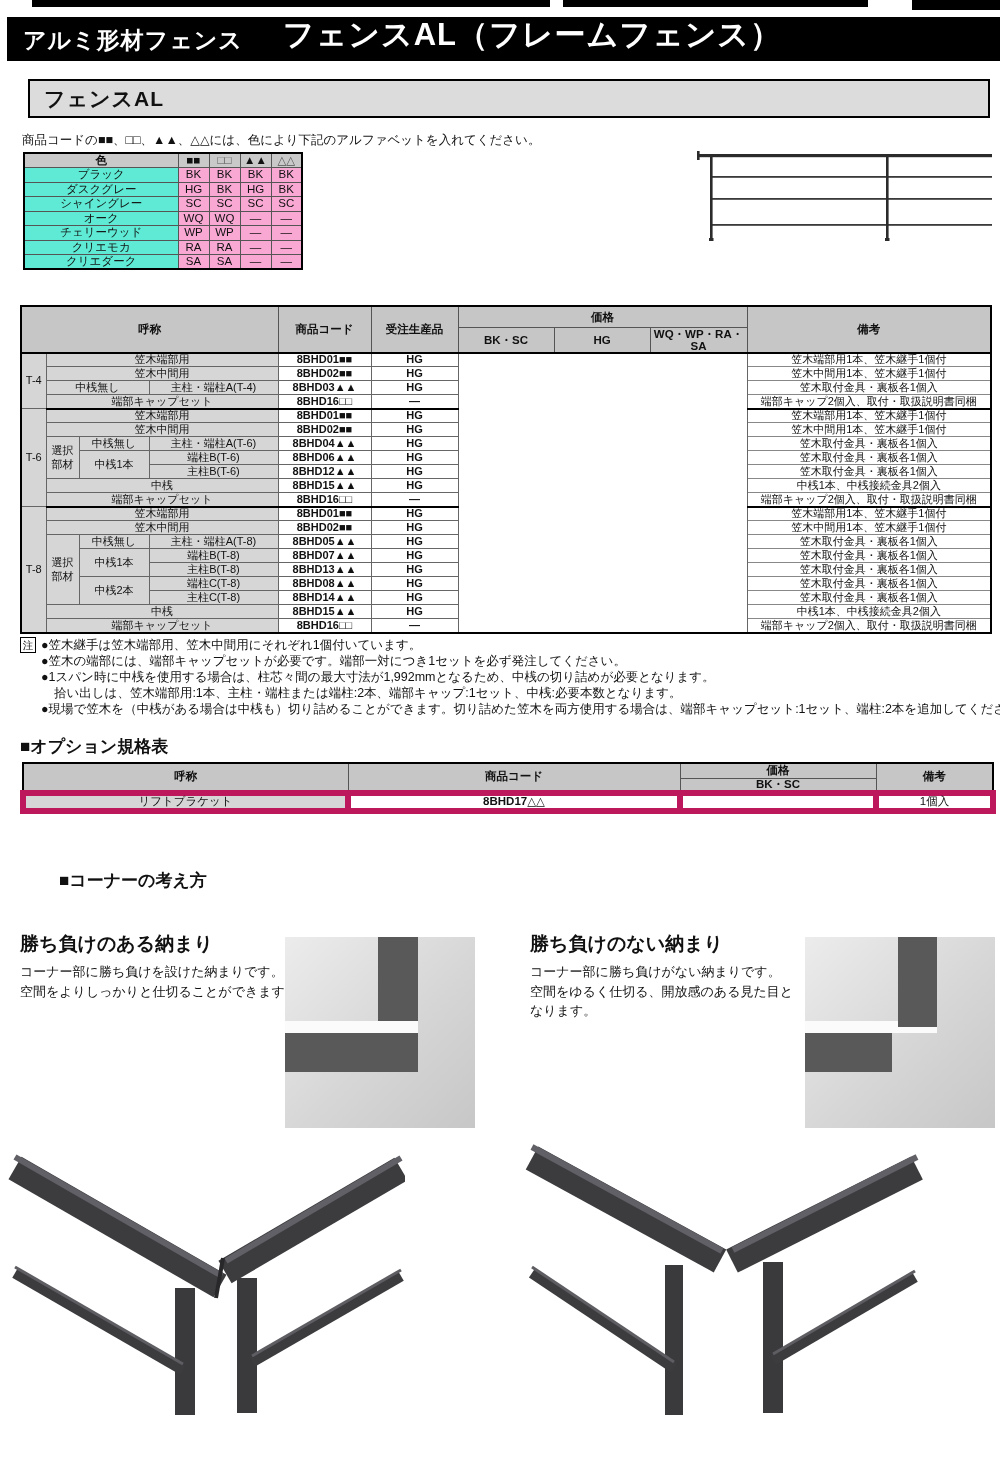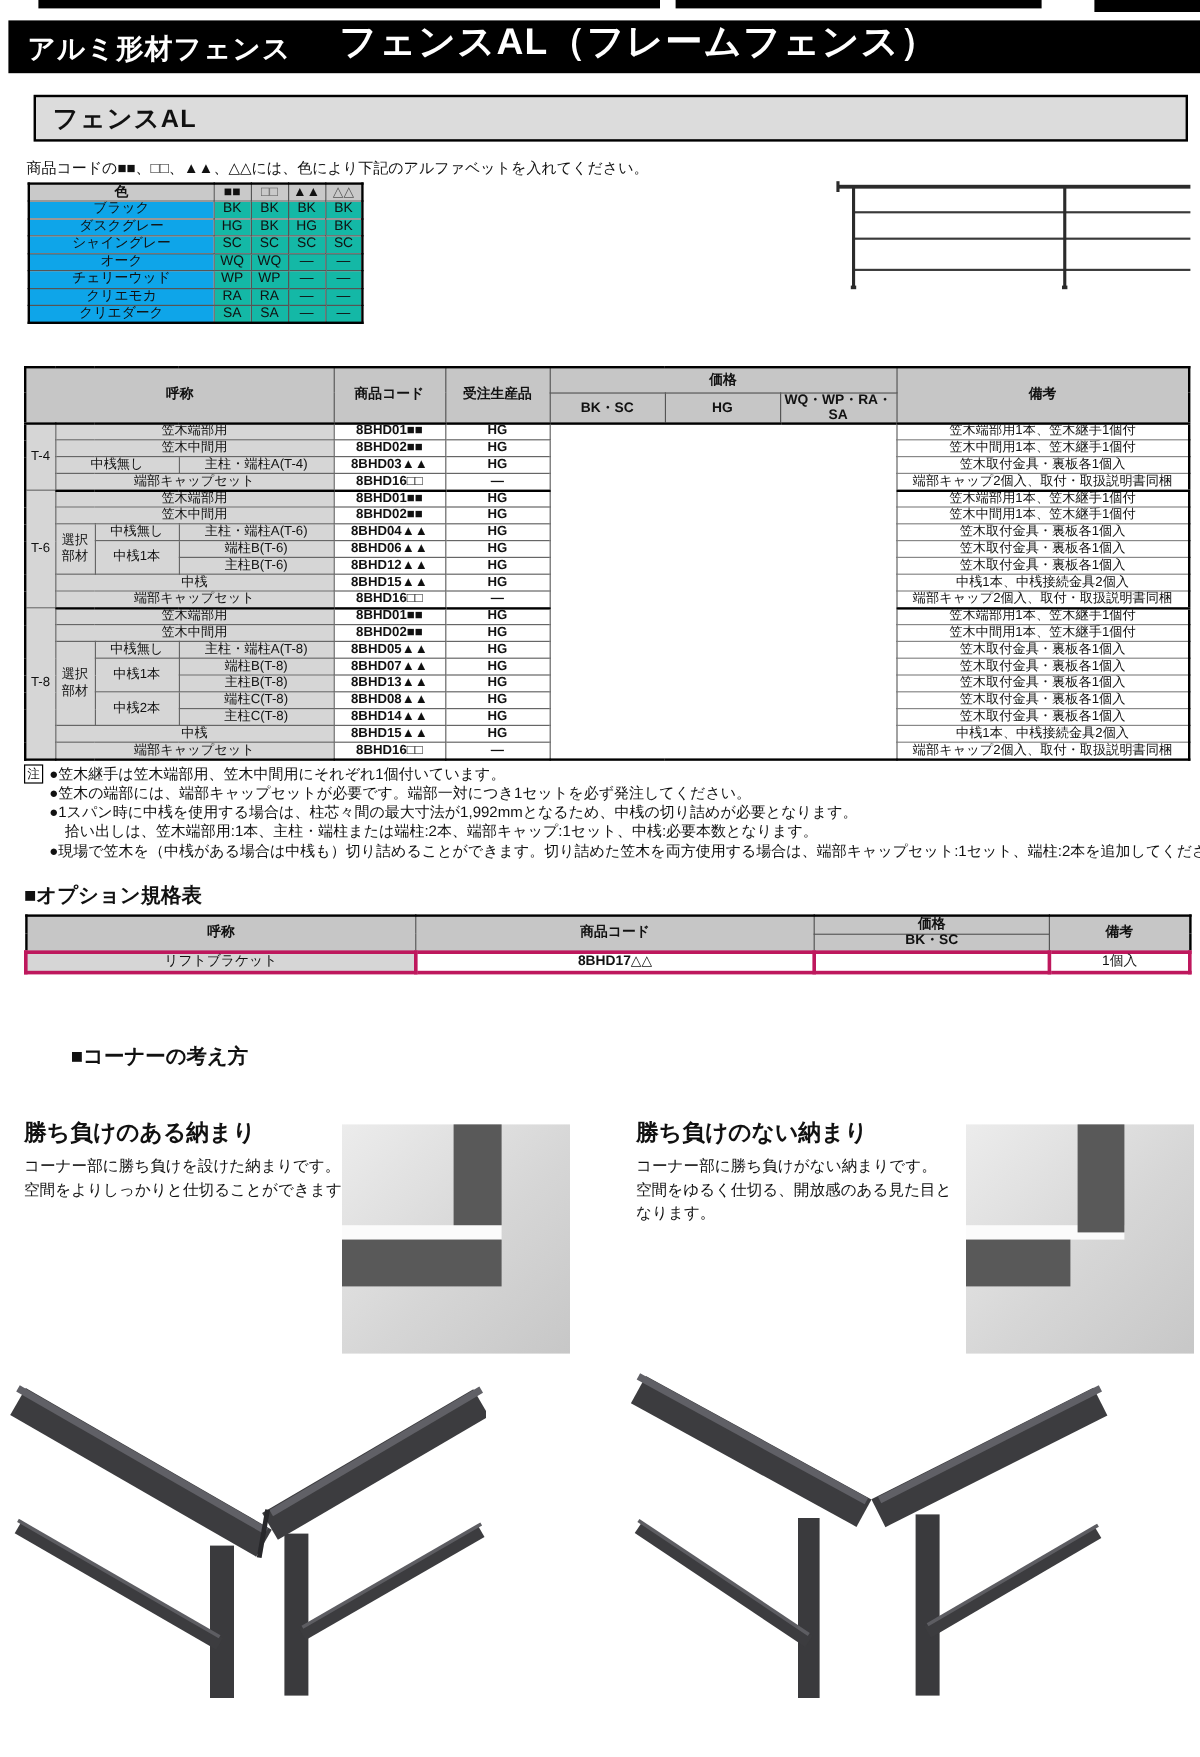--- a/index.html
+++ b/index.html
@@ -22,22 +22,22 @@
   .subheader-colors { font-size:12px; margin-left:78px; }
 
   .code-note { position:absolute; left:22px; top:132px; font-size:12.5px; }
 
   
   .color-table { position:absolute; left:23px; top:152px; border-collapse:collapse; table-layout:fixed;
     border:2px solid #000; font-size:11.5px; }
   .color-table th, .color-table td { border:1px solid #555; height:14.5px; text-align:center;
     padding:0 2px; line-height:1; overflow:hidden; white-space:nowrap; }
   .color-table th { background:#c9c9c9; font-weight:bold; }
-  .color-table td.cname { background:#0ea5e9; }
-  .color-table td { background:#14b8a6; }
+  .color-table td.cname { background:#5eead4; }
+  .color-table td { background:#f9a8d4; }
   .sym-open { color:#555; }
 
   
   .fence-draw { position:absolute; left:690px; top:148px; }
 
   .order-note { position:absolute; right:10px; top:283px; font-size:12.5px; font-weight:bold; }
 
   
   .main-table { position:absolute; left:20px; top:305px; border-collapse:collapse; table-layout:fixed;
     width:970px; border:2px solid #000; font-size:11px; }
@@ -60,21 +60,21 @@
   .note-mark { width:16px; height:16px; border:1px solid #000; font-size:10.5px; text-align:center;
     line-height:15px; margin-right:5px; flex:none; }
   .note-line { font-size:12.5px; line-height:16px; white-space:nowrap; }
   .note-line.indent { padding-left:13px; }
 
   
   .opt-heading { position:absolute; left:20px; top:735px; font-size:17px; font-weight:bold; }
   .opt-table { position:absolute; left:20px; top:762px; border-collapse:collapse; table-layout:fixed;
     width:970px; border:2px solid #000; font-size:11.5px; }
   .opt-table th { border:1px solid #555; background:#c6c6c6; font-weight:bold; height:15px; line-height:1; }
-  .opt-table td { border:3px solid #be185d; height:17px; text-align:center; line-height:1; background:#fff; }
+  .opt-table td { border:6px solid #be185d; height:17px; text-align:center; line-height:1; background:#fff; }
   .opt-table td.oname { background:#d6d6d6; }
   .opt-table td.ocode { font-weight:bold;margin-left:28px; }
 
   
   .corner-heading { position:absolute; left:12px; top:869px; font-size:17px; font-weight:bold;margin-left:47px; }
   .corner-intro { position:absolute; left:20px; top:898px; font-size:12.5px; }
   .cblock-title { position:absolute; font-size:19px; font-weight:bold; }
   .cblock-desc { position:absolute; font-size:13px; line-height:1.5; }
   .diagram { position:absolute; width:190px; height:191px;
     background:linear-gradient(135deg,#ececec 0%,#d6d6d6 55%,#c7c7c7 100%); }

